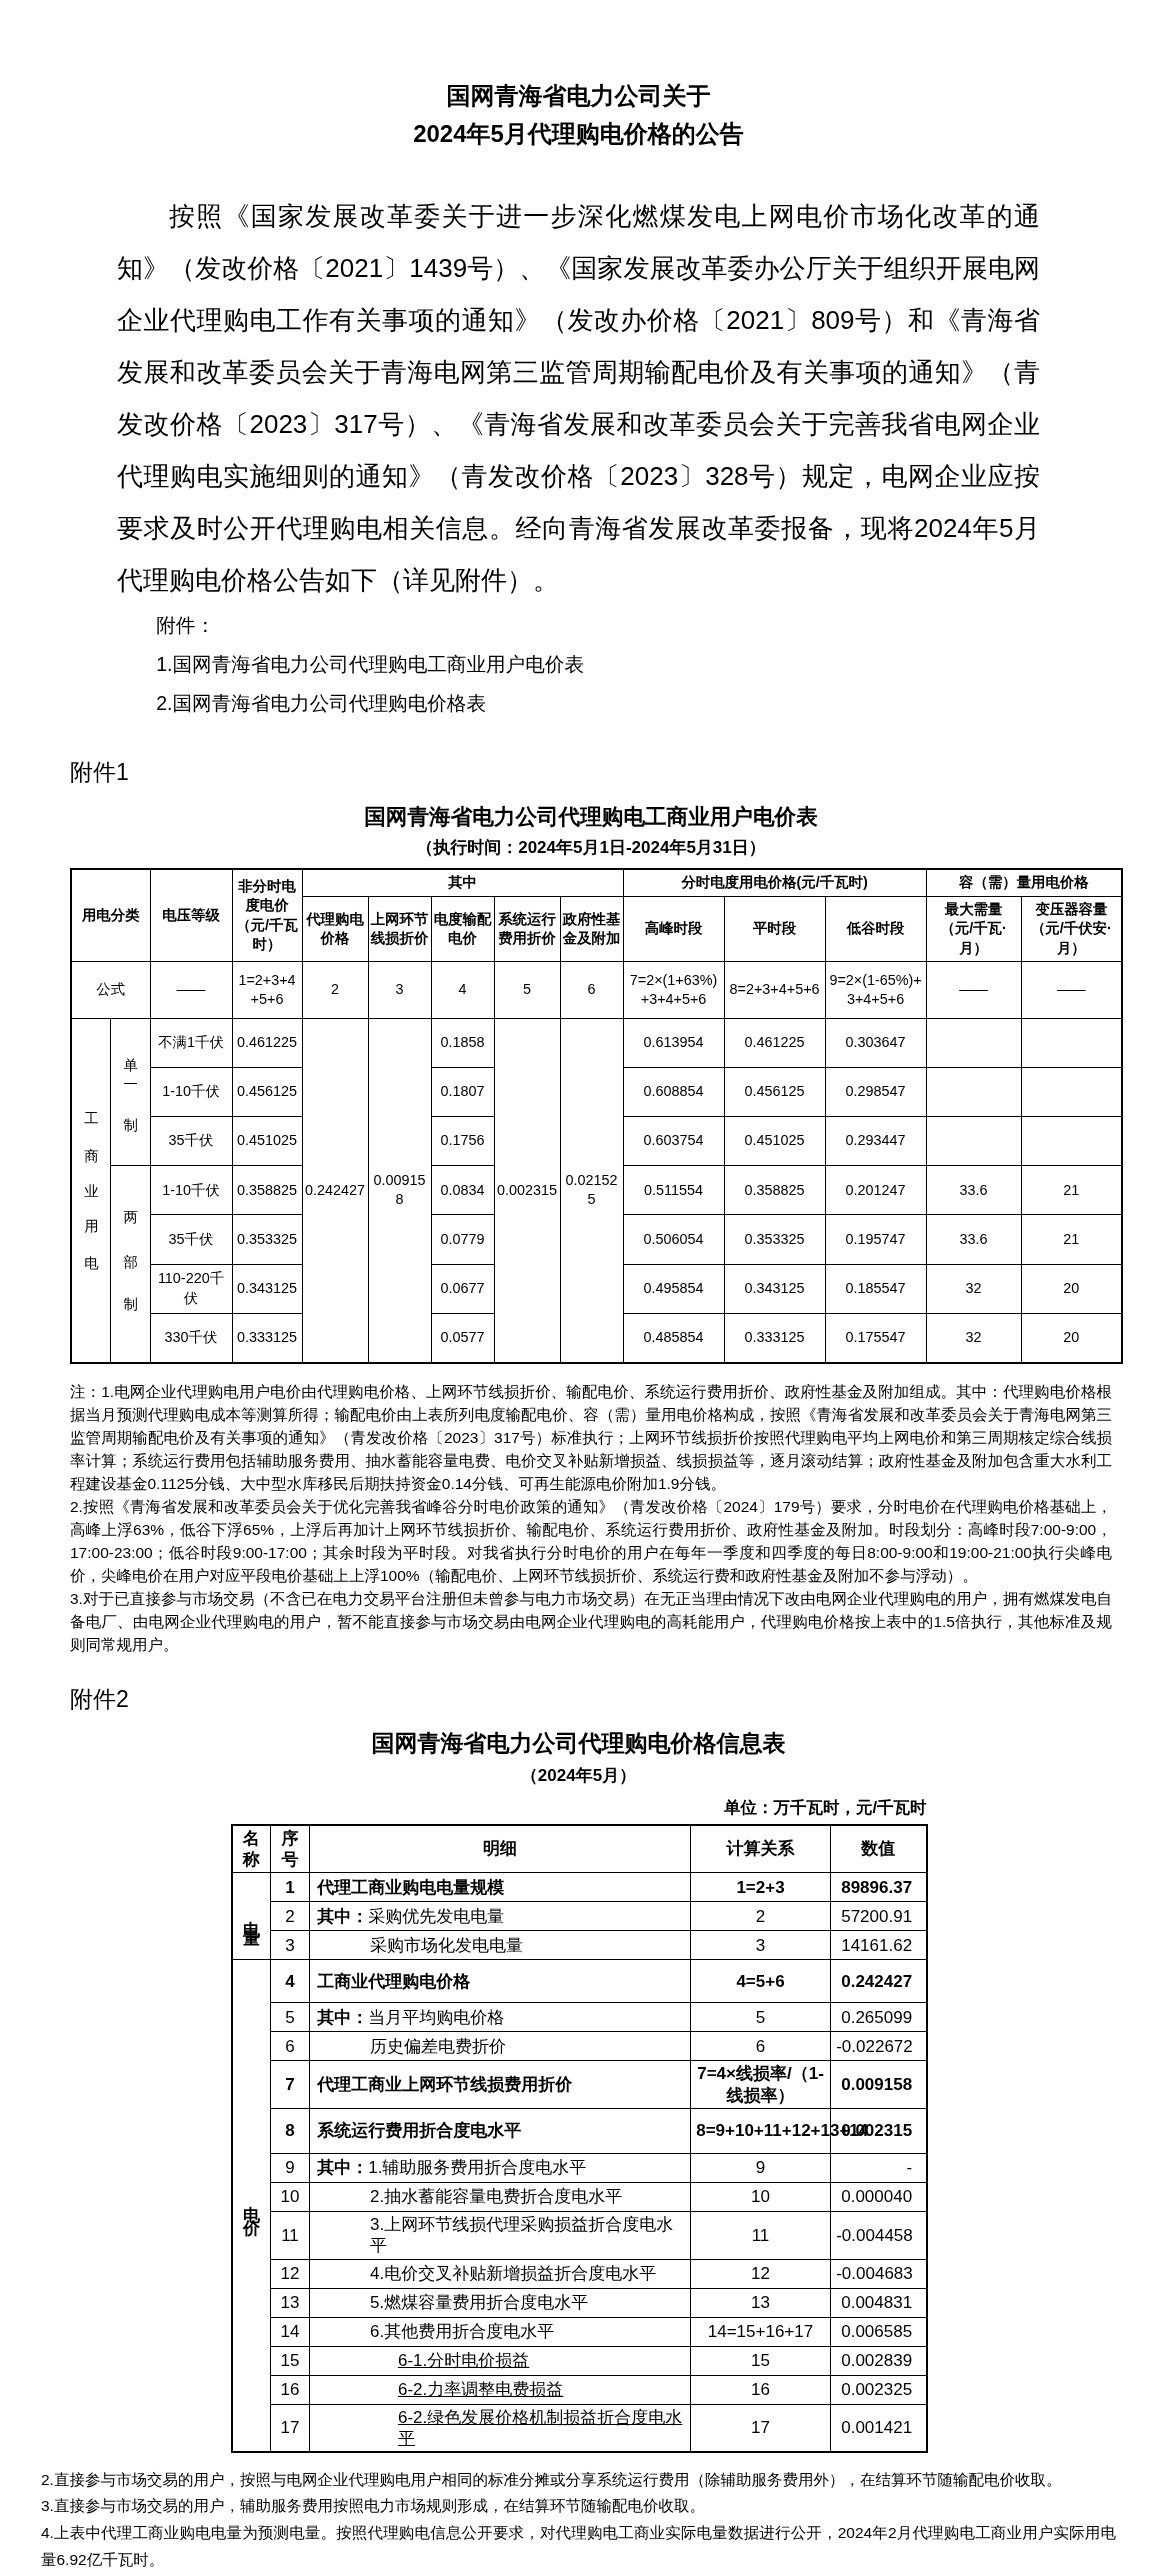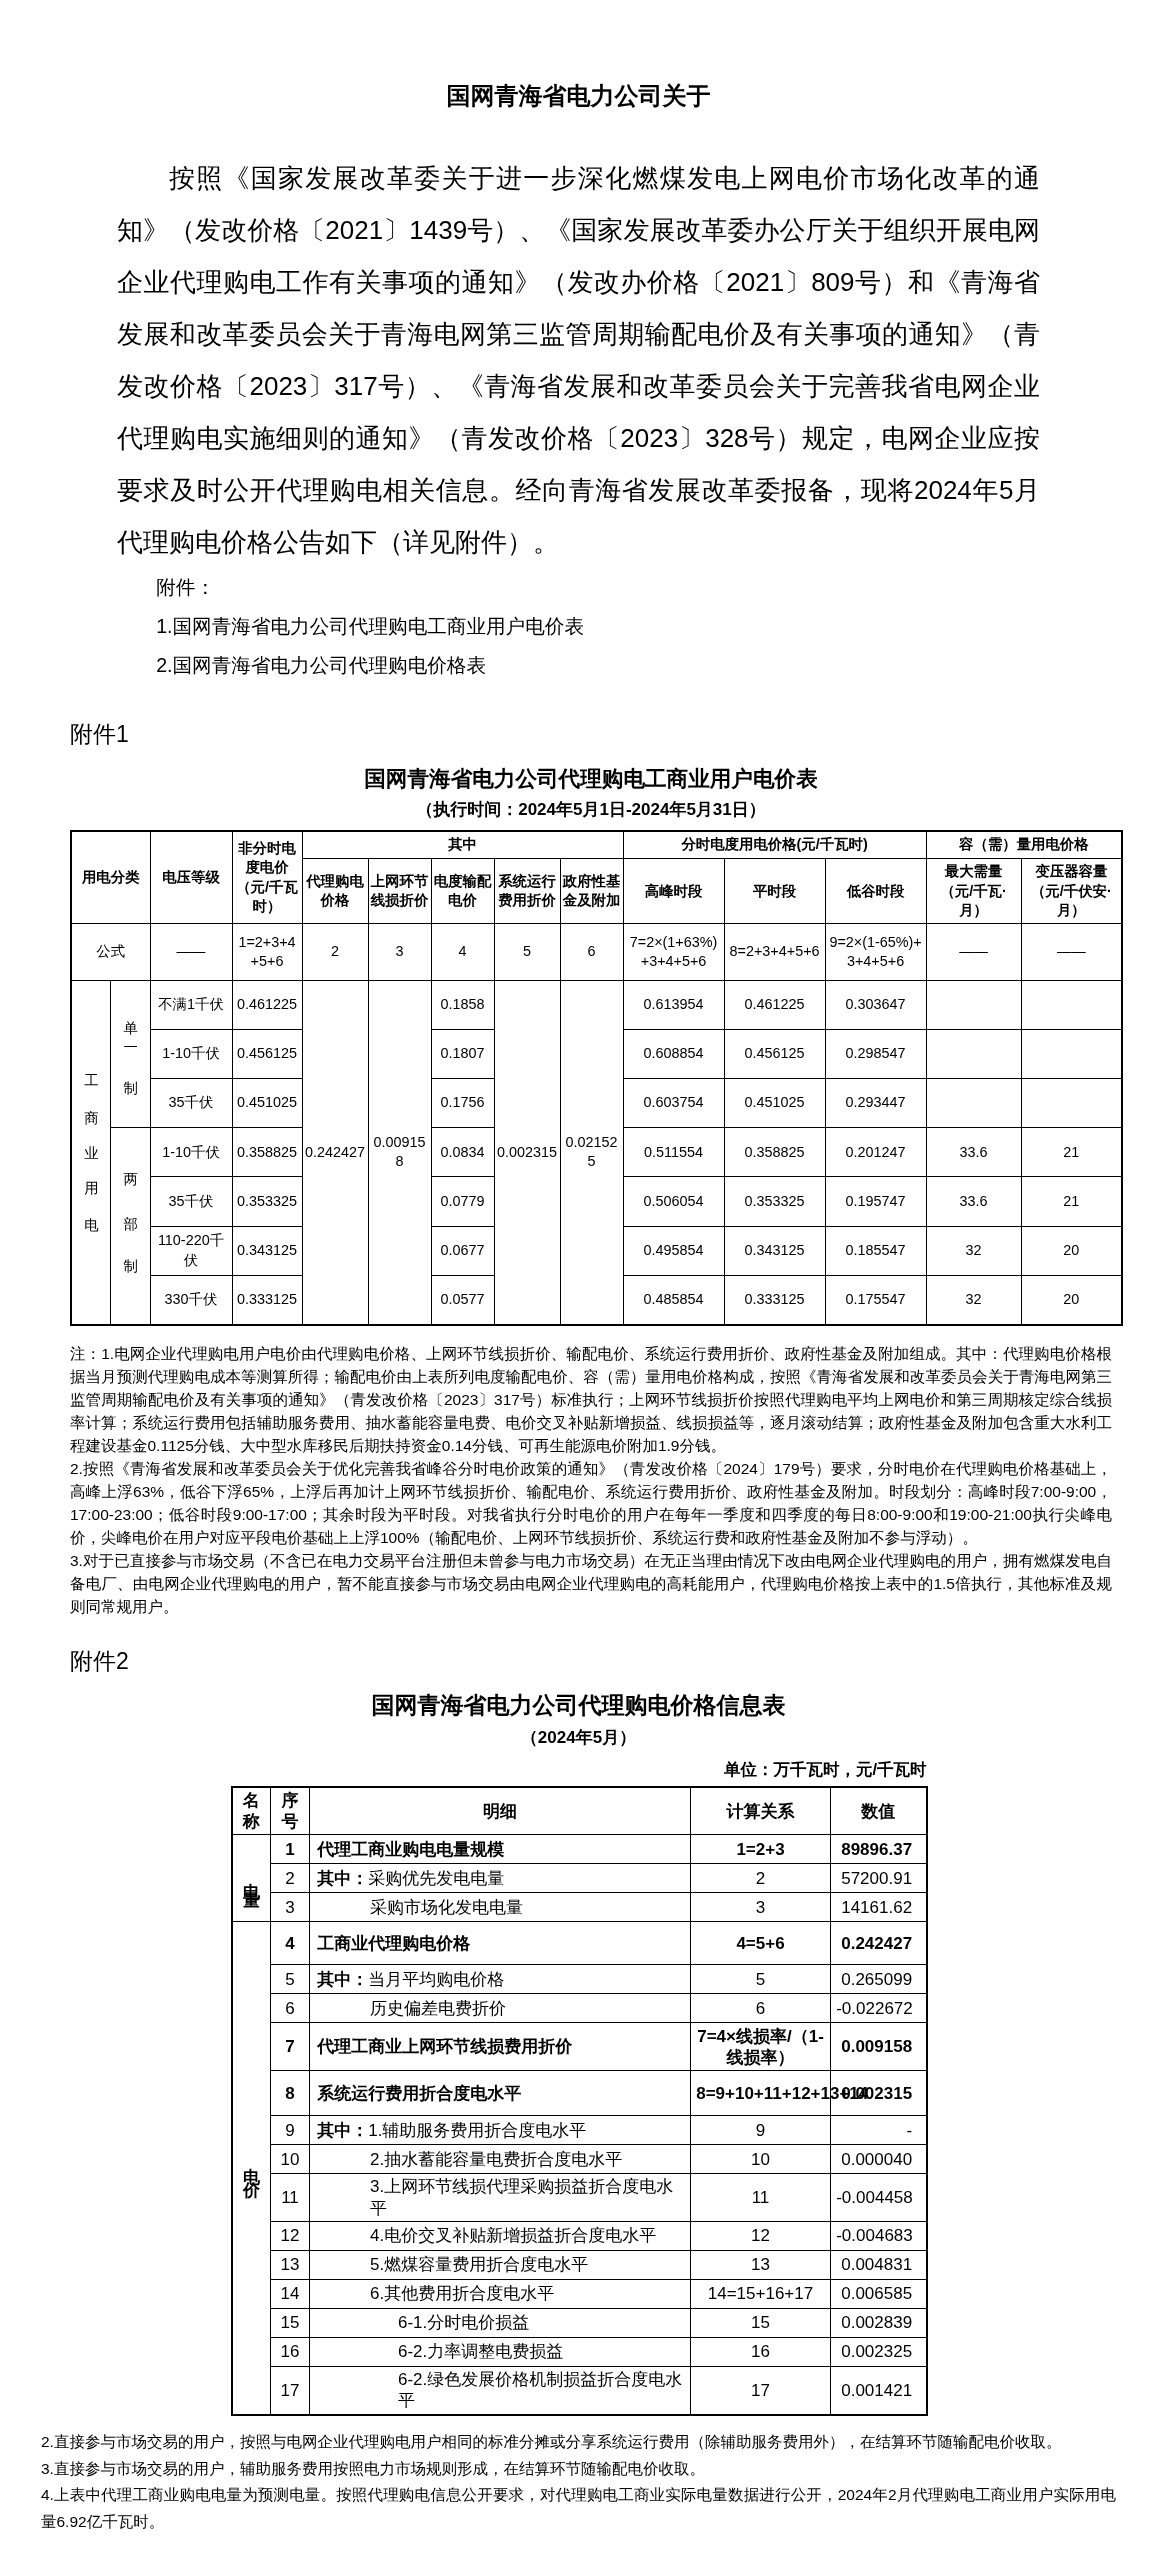--- a/index.html
+++ b/index.html
@@ -35,34 +35,35 @@
   .t2-wrap{ width:696px; margin:0 auto; }
   .unit-line{ text-align:right; font-weight:700; font-size:16.5px; margin:8.2px 0 5.2px; }
   .t2{ width:100%; border:2.1px solid #000; font-size:17px; }
   .t2 td{ padding:2.1px 5.2px; line-height:1.25; }
   .t2 tr{ height:29px; }
   .t2 tr.h2h{ height:48px; }
   .t2 tr.h2h td{ font-weight:700; text-align:center; border-bottom:1.5px solid #000; }
   .t2 .c{ text-align:center; }
   .t2 .det{ text-align:left; padding-left:7.2px; word-break:break-all; }
   .t2 .in1{ padding-left:60px; }
-  .t2 .in2{ padding-left:88px; }
+  .t2 .in2{ padding-left:88px;text-decoration:underline; }
   .t2 .val{ text-align:right; padding-right:13.4px; }
   .t2 tr.b td{ font-weight:700; }
   .pfx{ font-weight:700; }
   .g-qty{ letter-spacing:0.55em; }
   .g-price{ letter-spacing:0.8em; }
 </style>
 </head>
 <body>
 
 <div class="page">
 
   <div class="doc-title">
     <div>国网青海省电力公司关于</div>
+    <div>2024年5月代理购电价格的公告</div>
   </div>
 
   <div class="text-col">
     <p class="body-par">按照《国家发展改革委关于进一步深化燃煤发电上网电价市场化改革的通知》（发改价格〔2021〕1439号）、《国家发展改革委办公厅关于组织开展电网企业代理购电工作有关事项的通知》（发改办价格〔2021〕809号）和《青海省发展和改革委员会关于青海电网第三监管周期输配电价及有关事项的通知》（青发改价格〔2023〕317号）、《青海省发展和改革委员会关于完善我省电网企业代理购电实施细则的通知》（青发改价格〔2023〕328号）规定，电网企业应按要求及时公开代理购电相关信息。经向青海省发展改革委报备，现将2024年5月代理购电价格公告如下（详见附件）。</p>
     <p class="att-line">附件：</p>
     <p class="att-line">1.国网青海省电力公司代理购电工商业用户电价表</p>
     <p class="att-line">2.国网青海省电力公司代理购电价格表</p>
     <div class="sig-block">
     </div>
   </div>

